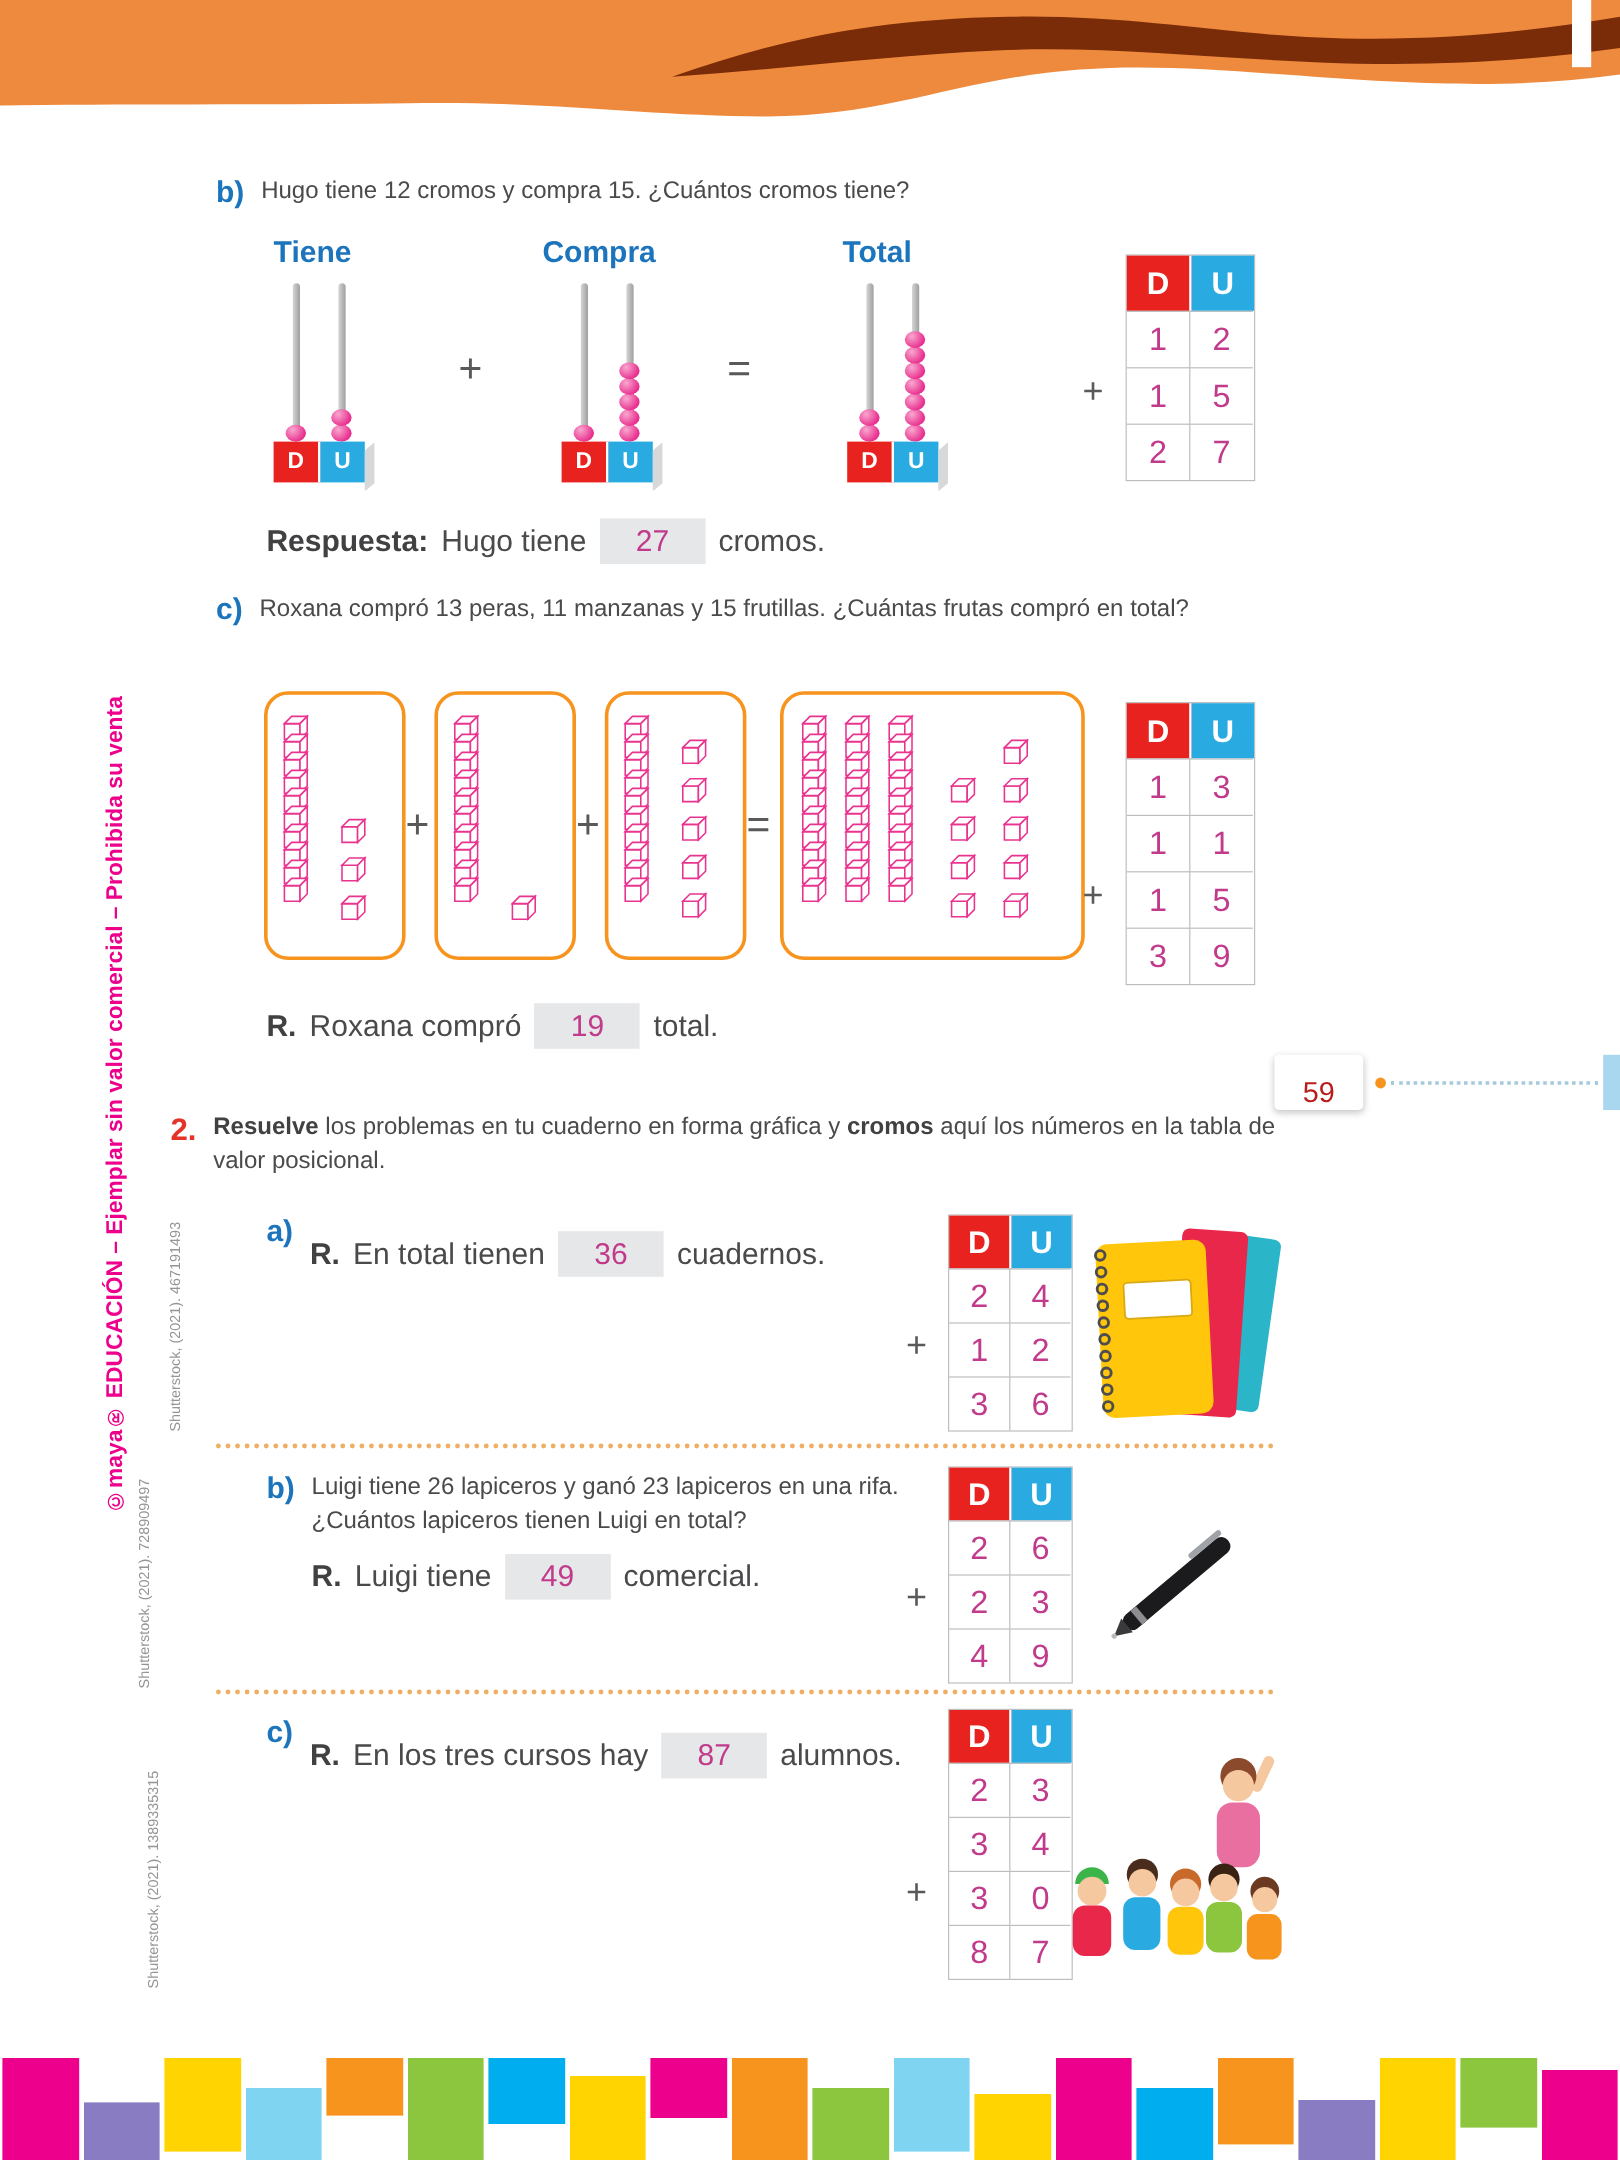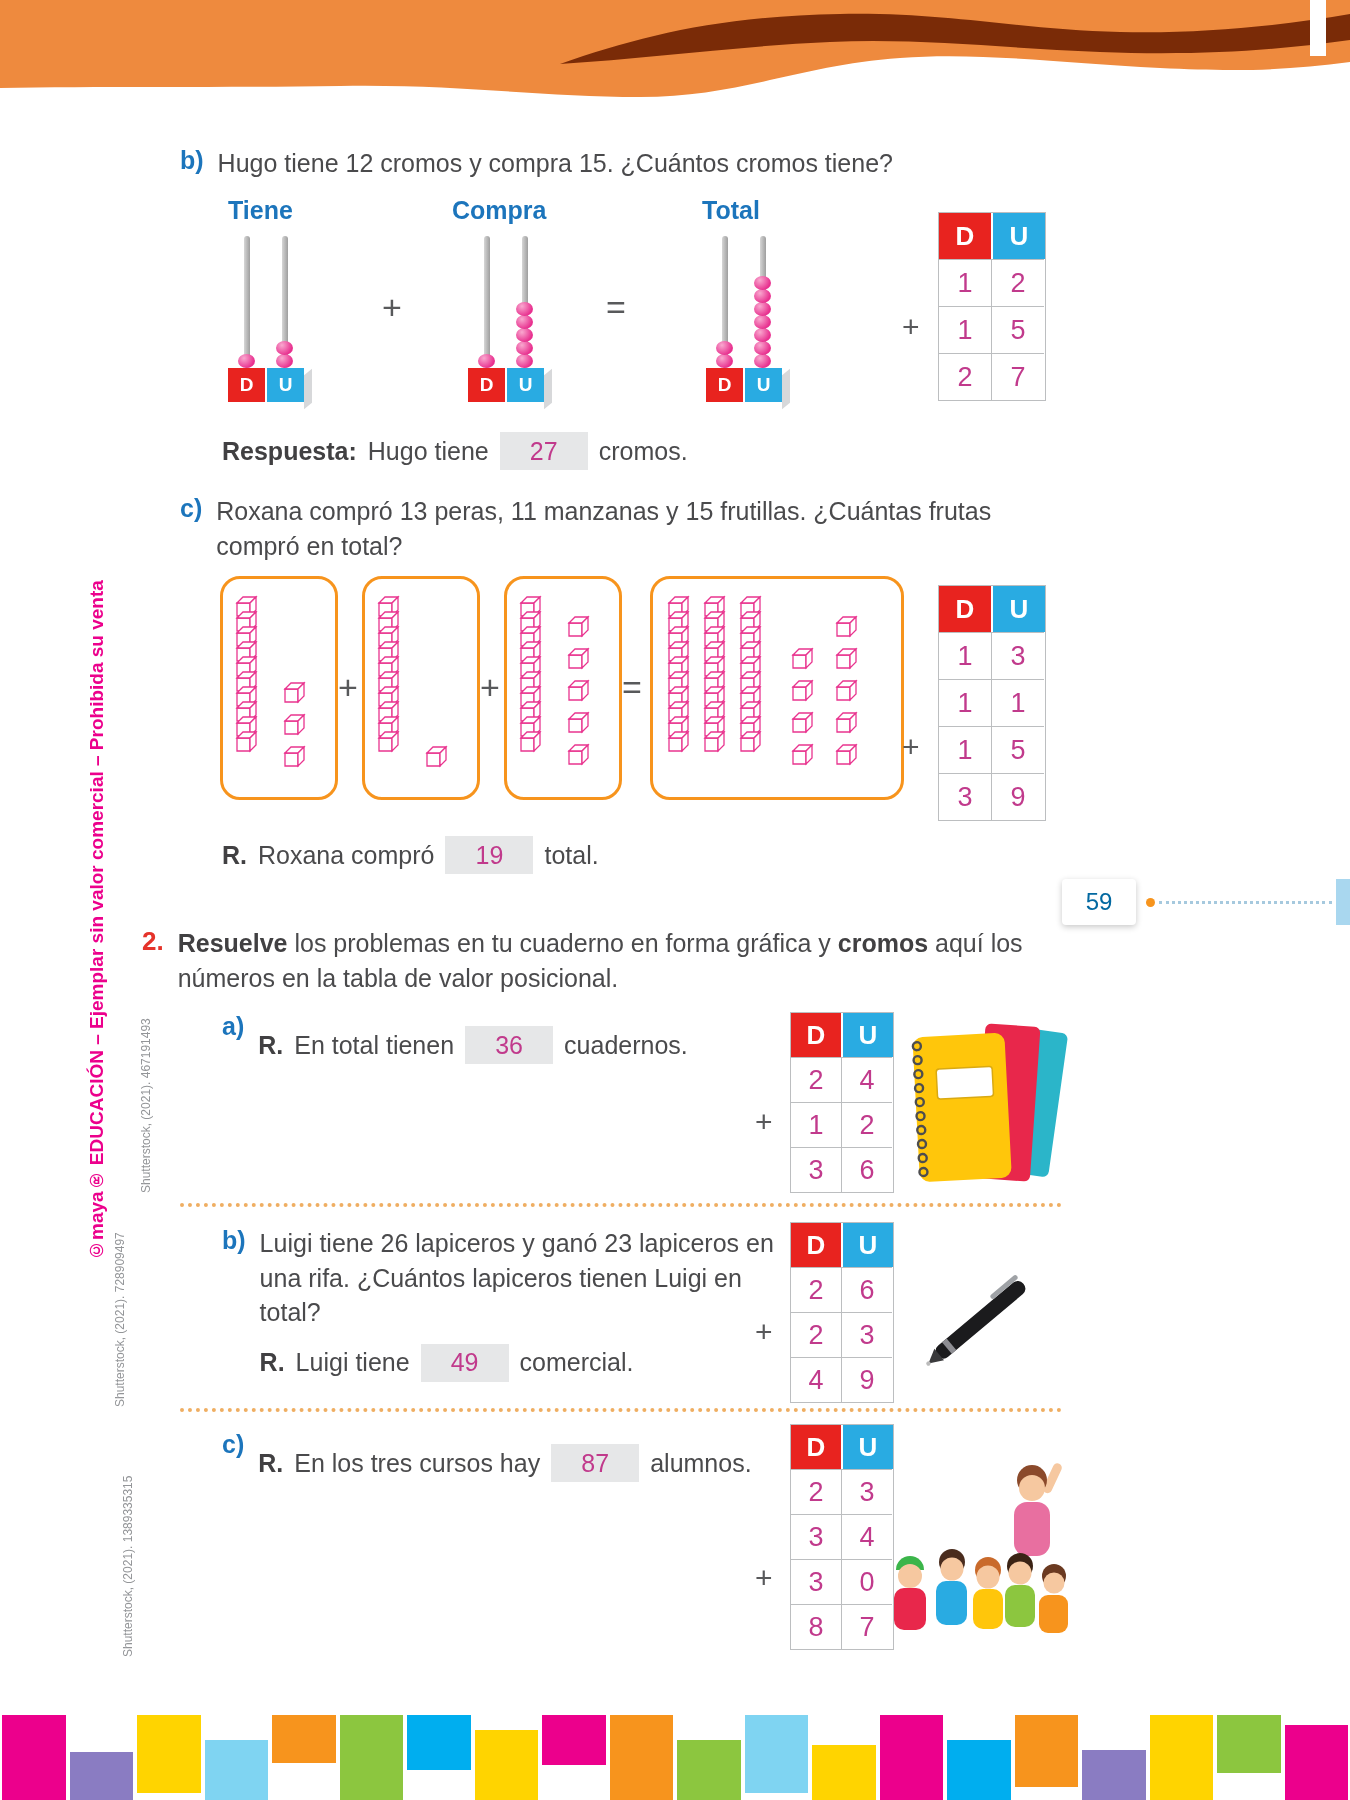--- a/index.html
+++ b/index.html
@@ -15,21 +15,21 @@
           white-space:nowrap; display:flex; align-items:center; justify-content:center;}
   #copyright {left:84px; top:585px; height:672px; width:26px; color:#EC008C;
               font-weight:bold; font-size:19px;}
   .credit {color:#939598; font-size:12px; width:16px;}
   #credit1 {left:138px; top:1010px; height:192px;}
   #credit2 {left:112px; top:1222px; height:196px;}
   #credit3 {left:120px; top:1466px; height:200px;}
 
   
   .qletter {color:#1C75BC; font-weight:bold; font-size:25px; flex:0 0 auto;}
-  .q {font-size:25px; line-height:1.38; margin:0; color:#4A4A4C;}
+  .q {font-size:20px; line-height:1.38; margin:0; color:#4A4A4C;}
   .qline {position:absolute; display:flex; gap:14px; align-items:flex-start;}
   .plabel {position:absolute; color:#1C75BC; font-weight:bold; font-size:25px;}
   .bigop {position:absolute; font-size:34px; color:#58595B;}
   .tplus {position:absolute; font-size:30px; color:#58595B;}
 
   
   .aline {position:absolute; display:flex; align-items:center; gap:11px; font-size:25px;}
   .aline b {font-weight:bold; color:#414042;}
   .ansbox {min-width:72px; height:38px; background:#E6E7E8; color:#C13A8C;
            display:flex; align-items:center; justify-content:center; font-size:25px; padding:0 8px;}
@@ -70,22 +70,22 @@
   .bgroup.l {width:248px; height:218px;}
 
   
   .item {position:absolute; display:flex; gap:14px;}
   .dotsep {position:absolute; border-top:4px dotted #EFAE62; height:0;}
 
   
   #page-tab {position:absolute; left:1062px; top:878px; width:288px; height:48px;
              display:flex; align-items:center;}
   .tab-box {width:74px; height:46px; background:#fff; border-radius:4px;
-            box-shadow:0 2px 6px rgba(0,0,0,.22); display:flex; align-items:center;
-            justify-content:center; font-size:24px; color:#0369a1;}
+            box-shadow:0 2px 6px rgba(0,0,0,.22); display:flex; align-items:flex-end;
+            justify-content:center; font-size:24px; color:#b91c1c;}
   .tab-dot {width:9px; height:9px; border-radius:50%; background:#F7941D; margin-left:10px;}
   .tab-dots {flex:1; border-top:3px dotted #A6C9DE; margin:0 4px;}
   .tab-edge {width:14px; height:46px; background:#A9D7EF;}
 
   
   #strip {position:absolute; left:0; top:1715px; width:1350px; height:85px;
           display:flex; gap:4px; align-items:flex-end; box-sizing:border-box; padding:0 2px;}
   #strip .blk {flex:1;}
   #strip .t {align-self:flex-start;}
 

